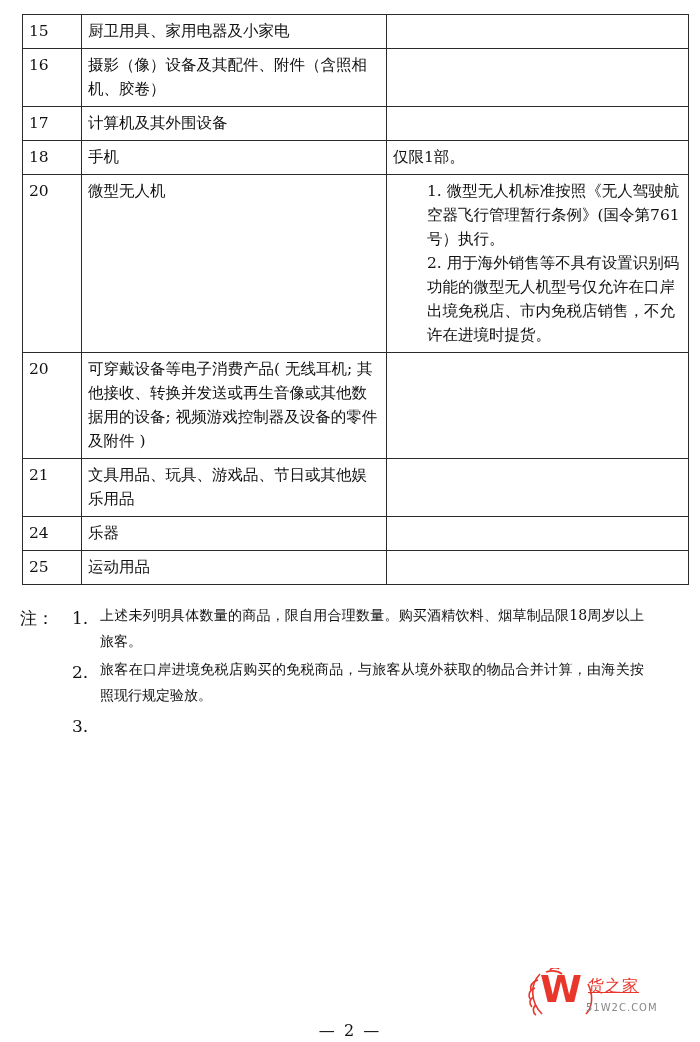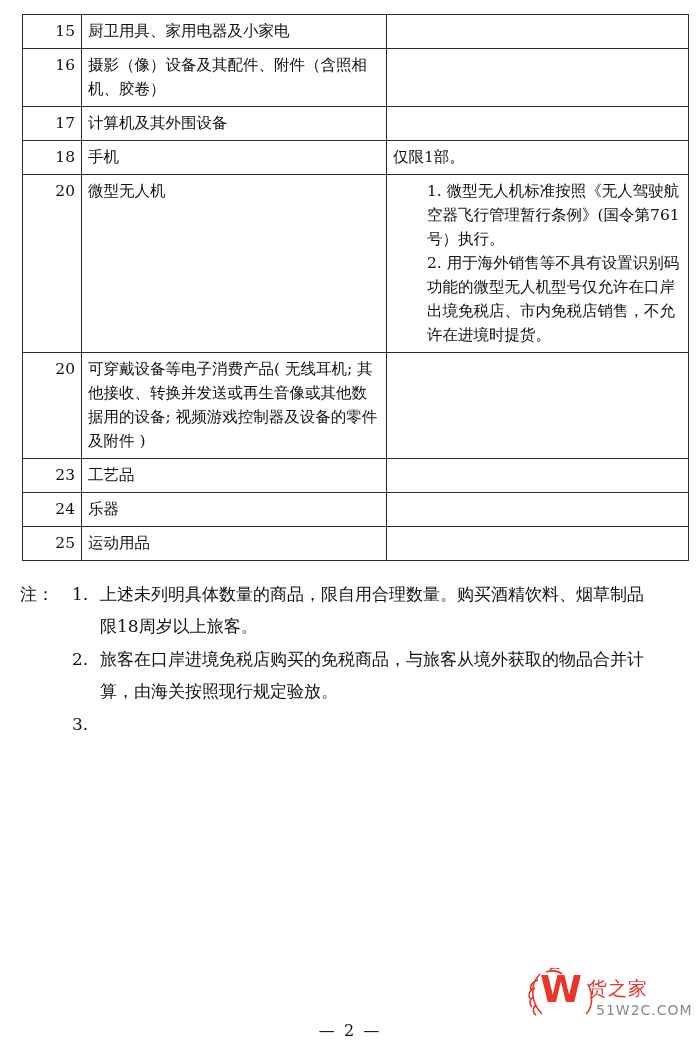--- a/index.html
+++ b/index.html
@@ -31,21 +31,21 @@
   table.goods-table td {
     border: 1px solid #2b2b2b;
     vertical-align: top;
     padding: 4px 6px 5px 6px;
     font-size: 15.5px;
     line-height: 1.55;
     font-family: "DejaVu Serif", "Liberation Serif", serif;
   }
   td.num-cell {
     width: 46px;
-    text-align: right;
+    text-align: left;
     padding-left: 0;
     padding-right: 0;
     font-size: 15.5px;
     margin-left: 29px;
   }
   td.name-cell {
     width: 292px;
     padding-left: 9px;
   }
   td.note-cell {
@@ -71,21 +71,21 @@
   }
   .note-marker {
     width: 28px;
     flex: 0 0 28px;
     font-size: 17px;
     line-height: 1.85;
     text-align: left;
   }
   .note-text {
     flex: 1 1 auto;
-    font-size: 17px;
+    font-size: 14px;
     line-height: 1.85;
     text-align: justify;
     text-justify: inter-ideograph;
     padding-right: 34px;
   }
   .footer {
     position: absolute;
     left: 0;
     right: 0;
     bottom: 16px;
@@ -111,30 +111,31 @@
     font-size: 38px;
     font-weight: bold;
     color: #e8362b;
     font-family: "DejaVu Sans", "Liberation Sans", sans-serif;
     line-height: 1;
   }
   .logo .cn {
     position: absolute;
     left: 62px;
     top: 8px;
-    font-size: 19px;
+    font-size: 16px;
     color: #e8362b;
     font-family: "DejaVu Sans", "Liberation Sans", sans-serif;
     letter-spacing: 1px;
+    text-decoration: underline;
   }
   .logo .url {
     position: absolute;
-    left: 70px;
+    left: 60px;
     top: 34px;
-    font-size: 14px;
+    font-size: 10px;
     color: #888888;
     font-family: "DejaVu Sans", "Liberation Sans", sans-serif;
     letter-spacing: 1px;
   }
   .logo svg {
     position: absolute;
     left: 0;
     top: 0;
   }
 </style>
@@ -170,22 +171,22 @@
         <td class="name-cell">微型无人机</td>
         <td class="note-cell" style="white-space: pre-wrap; padding-left: 40px;">1. 微型无人机标准按照《无人驾驶航空器飞行管理暂行条例》(国令第761号）执行。
 2. 用于海外销售等不具有设置识别码功能的微型无人机型号仅允许在口岸出境免税店、市内免税店销售，不允许在进境时提货。</td>
       </tr>
       <tr>
         <td class="num-cell">20</td>
         <td class="name-cell">可穿戴设备等电子消费产品( 无线耳机; 其他接收、转换并发送或再生音像或其他数据用的设备; 视频游戏控制器及设备的零件及附件 )</td>
         <td class="note-cell"></td>
       </tr>
       <tr>
-        <td class="num-cell">23</td>
-        <td class="name-cell">工艺品</td>
+        <td class="num-cell">21</td>
+        <td class="name-cell">文具用品、玩具、游戏品、节日或其他娱乐用品</td>
         <td class="note-cell"></td>
       </tr>
       <tr>
         <td class="num-cell">24</td>
         <td class="name-cell">乐器</td>
         <td class="note-cell"></td>
       </tr>
       <tr>
         <td class="num-cell">25</td>
         <td class="name-cell">运动用品</td>

